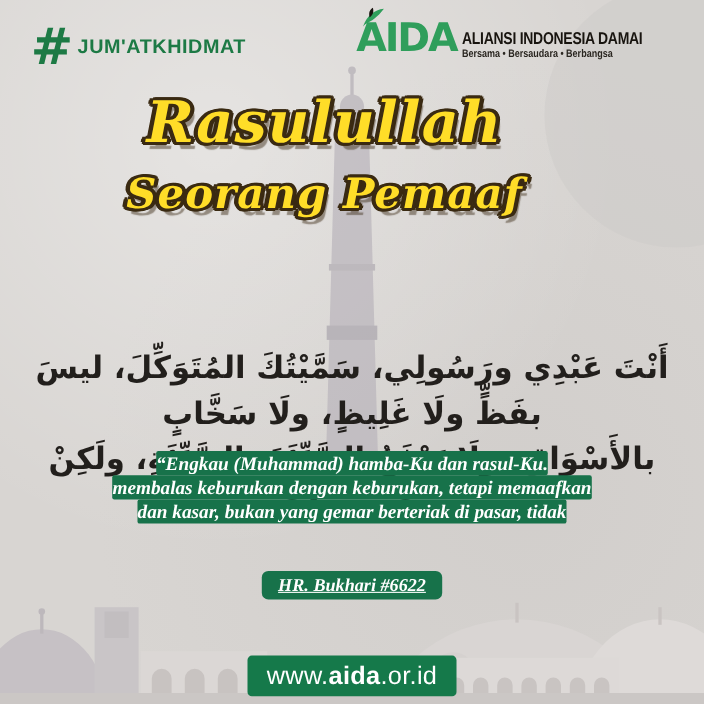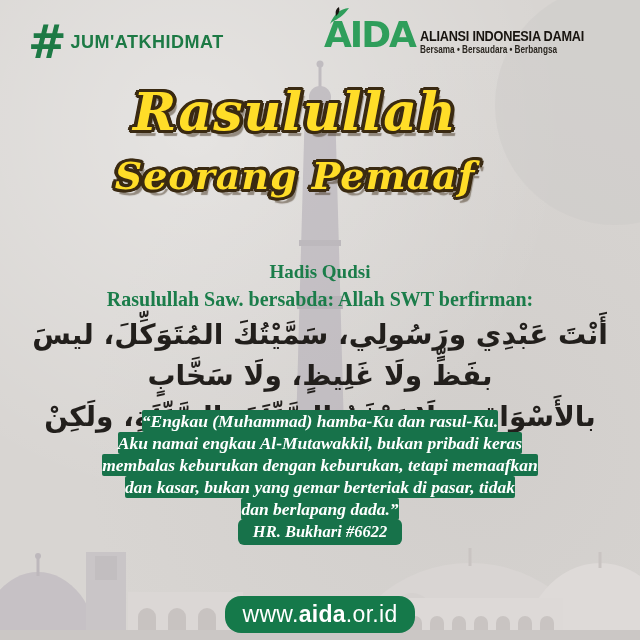--- a/index.html
+++ b/index.html
@@ -41,24 +41,24 @@
   
   .arabic{position:absolute;top:314px;left:30px;width:580px;text-align:center;direction:rtl;z-index:2;
     font-family:"DejaVu Sans",sans-serif;font-weight:bold;font-size:28px;line-height:41px;color:#221f1c;}
   
   .translation{position:absolute;top:410px;left:0;width:640px;text-align:center;z-index:2;}
   .t-line{display:table;margin:0 auto;background:#17724a;color:#ffffff;
     font-family:"Liberation Serif",serif;font-style:italic;font-weight:bold;font-size:17.5px;
     line-height:20px;padding:1px 0;border-radius:2px;}
   .source-pill{position:absolute;top:519px;left:0;right:0;margin:0 auto;display:table;z-index:2;
     background:#17724a;color:#fff;font-family:"Liberation Serif",serif;font-style:italic;font-weight:bold;
-    font-size:16.5px;padding:3px 15px;border-radius:6px;}
+    font-size:16.5px;padding:3px 15px;border-radius:6px;text-decoration:underline;}
   
   .url-pill{position:absolute;top:596px;left:0;right:0;margin:0 auto;display:table;z-index:2;
-    background:#15794a;color:#fff;font-size:23px;padding:5px 17px;border-radius:16px;letter-spacing:.3px;}
+    background:#15794a;color:#fff;font-size:23px;padding:5px 17px;border-radius:4px;letter-spacing:.3px;}
   .url-brand{font-weight:800;}
 </style>
 </head>
 <body>
 
 <div class="poster">
 
   <svg class="bg-svg" viewBox="0 0 640 640" aria-hidden="true">
 
     <circle cx="615" cy="105" r="120" fill="#cdc9c7" opacity="0.45"></circle>
@@ -112,36 +112,30 @@
       <span class="logo-tagline">ALIANSI INDONESIA DAMAI</span>
       <span class="logo-subtagline">Bersama • Bersaudara • Berbangsa</span>
     </div>
   </div>
 
   <div class="title">
     <div class="title-line title-line1">Rasulullah</div>
     <div class="title-line title-line2">Seorang Pemaaf</div>
   </div>
 
-  <div class="hadith-head">
-    <div class="hadith-label">Hadis Qudsi</div>
-    <div class="hadith-attribution">Rasulullah Saw. bersabda: Allah SWT berfirman:</div>
-  </div>
 
   <div class="arabic" dir="rtl" lang="ar">
     <div>أَنْتَ عَبْدِي ورَسُولِي، سَمَّيْتُكَ المُتَوَكِّلَ، ليسَ بفَظٍّ ولَا غَلِيظٍ، ولَا سَخَّابٍ</div>
     <div>بالأَسْوَاقِ، ولَا يَدْفَعُ السَّيِّئَةَ بالسَّيِّئَةِ، ولَكِنْ يَعْفُو ويَصْفَحُ</div>
   </div>
 
   <div class="translation">
     <span class="t-line">“Engkau (Muhammad) hamba-Ku dan rasul-Ku.</span>
-    <span class="t-line">Aku namai engkau Al-Mutawakkil, bukan pribadi keras</span>
     <span class="t-line">membalas keburukan dengan keburukan, tetapi memaafkan</span>
     <span class="t-line">dan kasar, bukan yang gemar berteriak di pasar, tidak</span>
-    <span class="t-line">dan berlapang dada.”</span>
   </div>
 
   <div class="source-pill">HR. Bukhari #6622</div>
 
   <div class="url-pill">
     <span>www.</span>
       <span class="url-brand">aida</span>
       <span>.or.id</span>
   </div>
 

